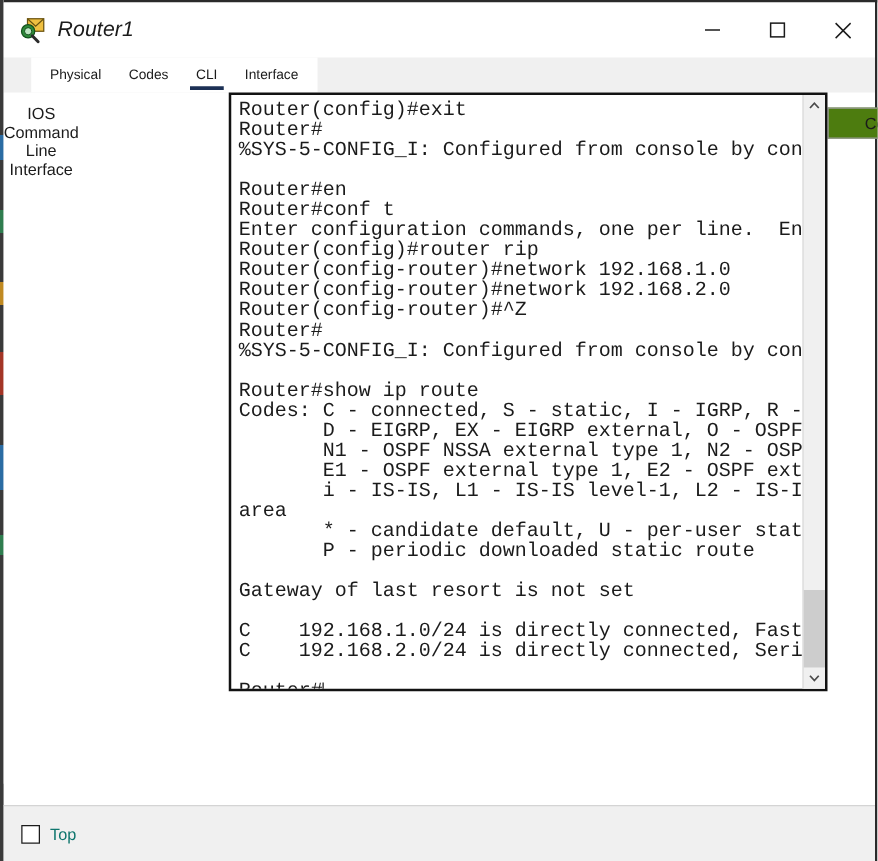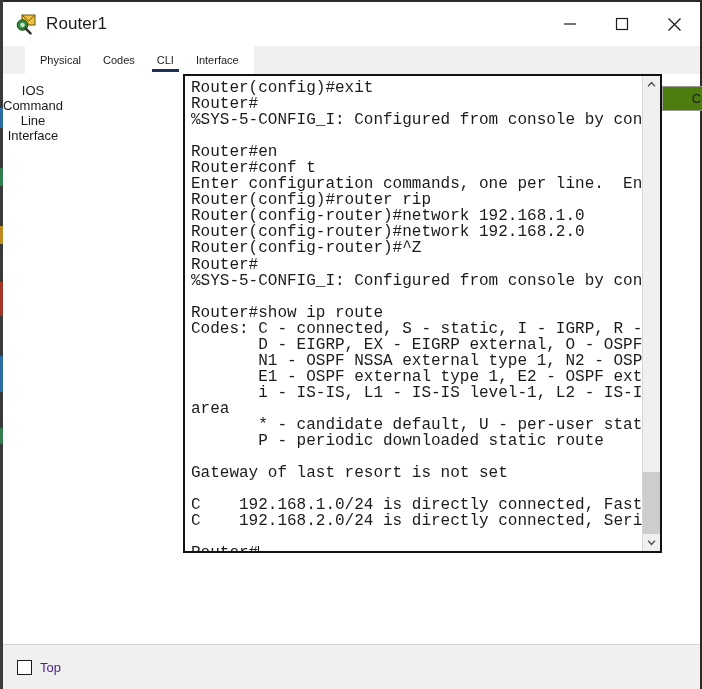--- a/index.html
+++ b/index.html
@@ -56,20 +56,21 @@
     background: #ffffff;
     display: flex;
     align-items: center;
     position: relative;
   }
   #title-left {
     display: flex;
     align-items: center;
     padding-left: 12px;
     gap: 9px;
+    font-style: italic;
   }
   #app-icon {
     width: 22px; height: 22px;
     position: relative;
     flex: 0 0 22px;
   }
   #window-title {
     font-size: 17px;
     color: #1b1b1b;
     letter-spacing: 0.1px;
@@ -249,21 +250,21 @@
     gap: 8px;
   }
   #top-box {
     width: 15px; height: 15px;
     border: 1.6px solid #1b1b1b;
     background: #ffffff;
     box-sizing: border-box;
   }
   #top-label {
     font-size: 13px;
-    color: #4c1d95;
+    color: #0f766e;
   }
   #watermark {
     position: absolute;
     right: 16px;
     top: 50%;
     transform: translateY(-50%);
     font-size: 15px;
     color: #bfbfbf;
     white-space: nowrap;
     letter-spacing: 0.3px;

